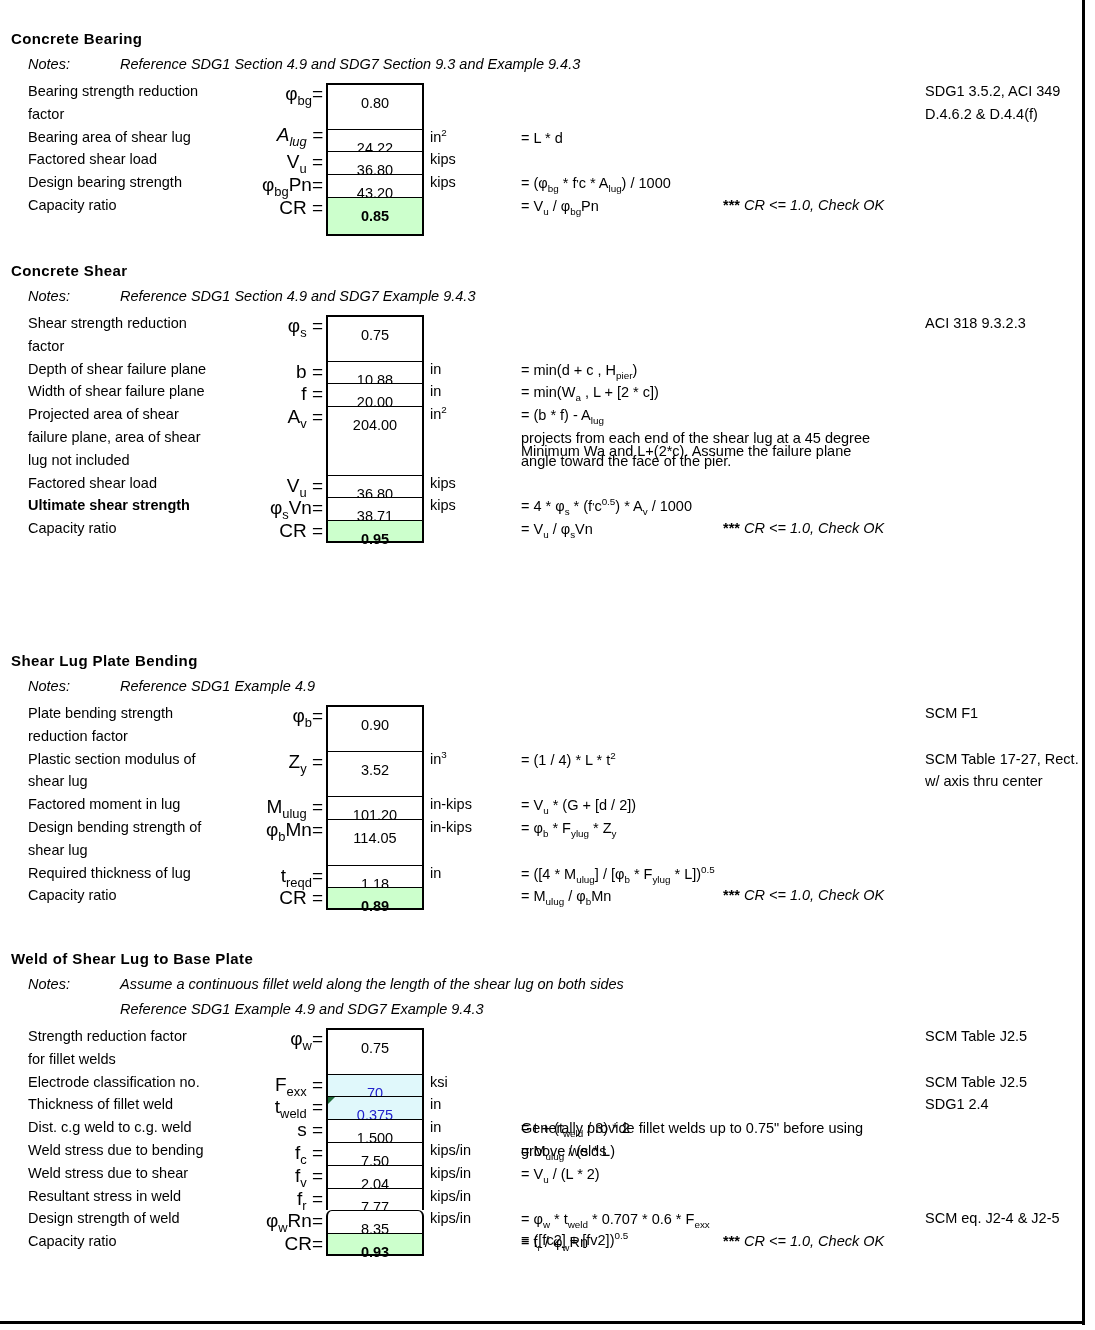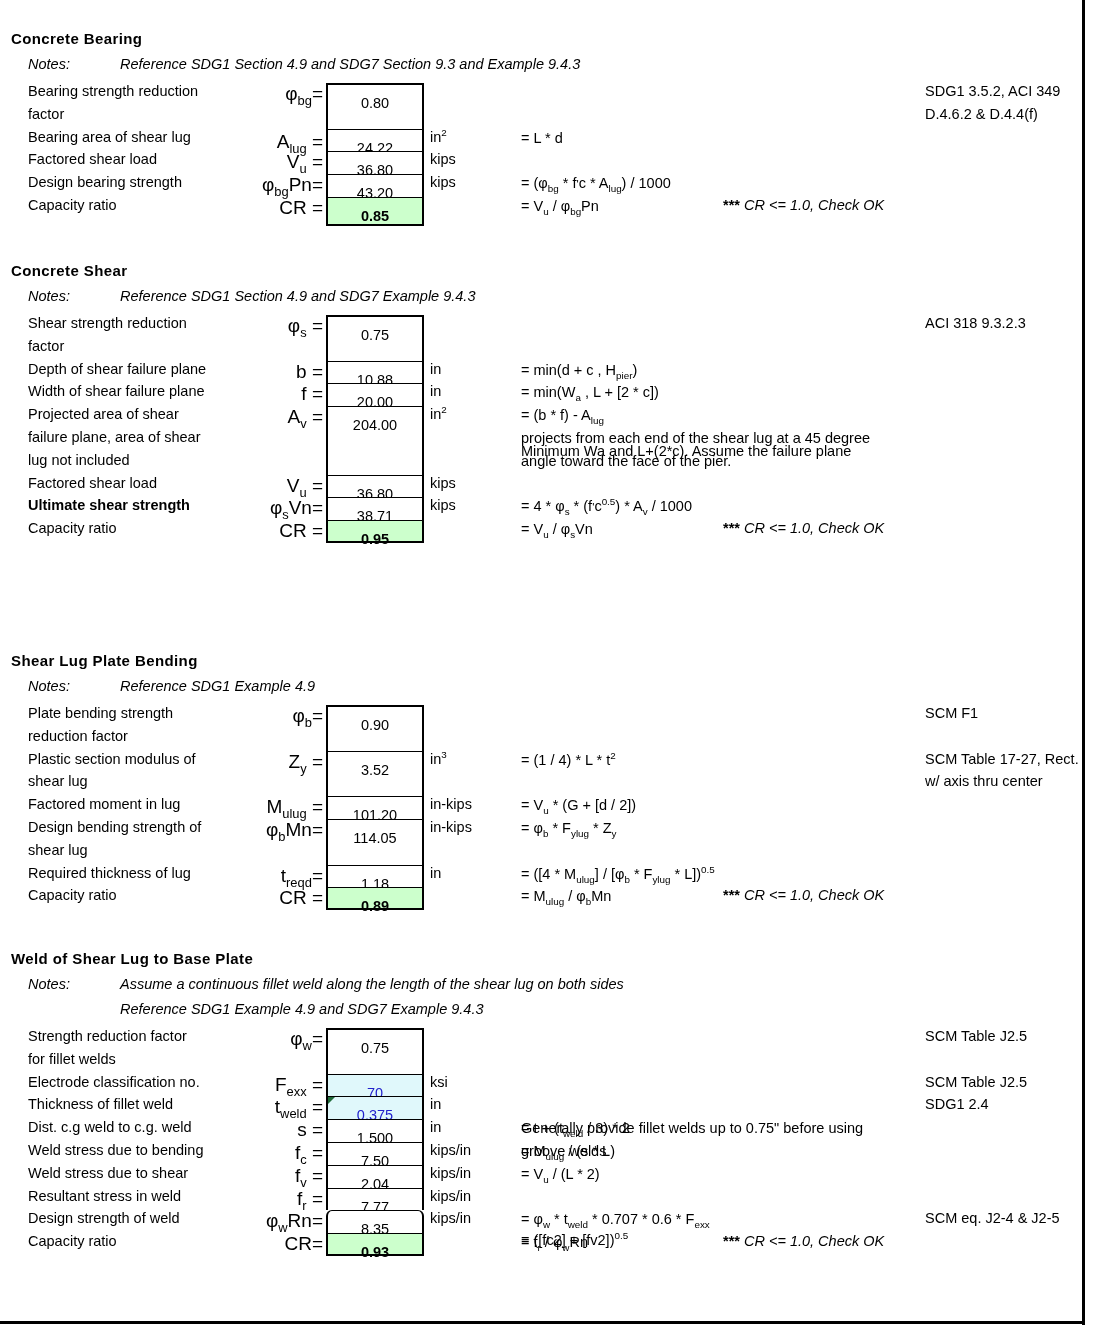--- a/index.html
+++ b/index.html
@@ -170,42 +170,42 @@
         <div class="notes-text" style="top: 56px;">Reference SDG1 Section 4.9 and SDG7 Section 9.3 and Example 9.4.3</div>
         <div class="desc" style="top: 83px;">Bearing strength reduction</div>
         <div class="desc" style="top: 105.8px;">factor</div>
         <div class="sym" style="top: 83px;">φ<sub>bg</sub>=</div>
         <div class="box topedge" style="top: 83px; height: 45.6px;">
           <span class="val">0.80</span>
         </div>
         <div class="ref" style="top: 83px;">SDG1 3.5.2, ACI 349</div>
         <div class="ref" style="top: 105.8px;">D.4.6.2 &amp; D.4.4(f)</div>
         <div class="desc" style="top: 128.6px;">Bearing area of shear lug</div>
-        <div class="sym" style="top: 131px;">A<sub>lug</sub> =</div>
+        <div class="sym" style="top: 124px; font-style: italic;">A<sub>lug</sub> =</div>
         <div class="box rule" style="top: 128.6px; height: 22.8px;">
           <span class="val">24.22</span>
         </div>
         <div class="unit" style="top: 128.6px;">in<sup>2</sup></div>
         <div class="formula" style="top: 129.6px;">= L * d</div>
         <div class="desc" style="top: 151.4px;">Factored shear load</div>
         <div class="sym" style="top: 151.4px;">V<sub>u</sub> =</div>
         <div class="box rule" style="top: 151.4px; height: 22.8px;">
           <span class="val">36.80</span>
         </div>
         <div class="unit" style="top: 151.4px;">kips</div>
         <div class="desc" style="top: 174.2px;">Design bearing strength</div>
         <div class="sym" style="top: 174.2px;">φ<sub>bg</sub>Pn=</div>
         <div class="box rule" style="top: 174.2px; height: 22.8px;">
           <span class="val">43.20</span>
         </div>
         <div class="unit" style="top: 174.2px;">kips</div>
         <div class="formula" style="top: 175.2px;">= (φ<sub>bg</sub> * f<span style="font-size:.8em">'</span>c * A<sub>lug</sub>) / 1000</div>
         <div class="desc" style="top: 197px;">Capacity ratio</div>
         <div class="sym" style="top: 197px;">CR =</div>
-        <div class="box rule botedge green" style="top: 197px; height: 29px;">
+        <div class="box rule botedge green" style="top: 197px; height: 39px;">
           <span class="val">0.85</span>
         </div>
         <div class="formula" style="top: 198px;">= V<sub>u</sub> / φ<sub>bg</sub>Pn</div>
         <div class="check" style="top: 197px;"><b>***</b> CR &lt;= 1.0, Check OK</div>
       </div>
       <div class="section" style="top: 0px;">
         <div class="sec-title" style="top: 262px;">Concrete Shear</div>
         <div class="notes-label" style="top: 288px;">Notes:</div>
         <div class="notes-text" style="top: 288px;">Reference SDG1 Section 4.9 and SDG7 Example 9.4.3</div>
         <div class="desc" style="top: 315px;">Shear strength reduction</div>

